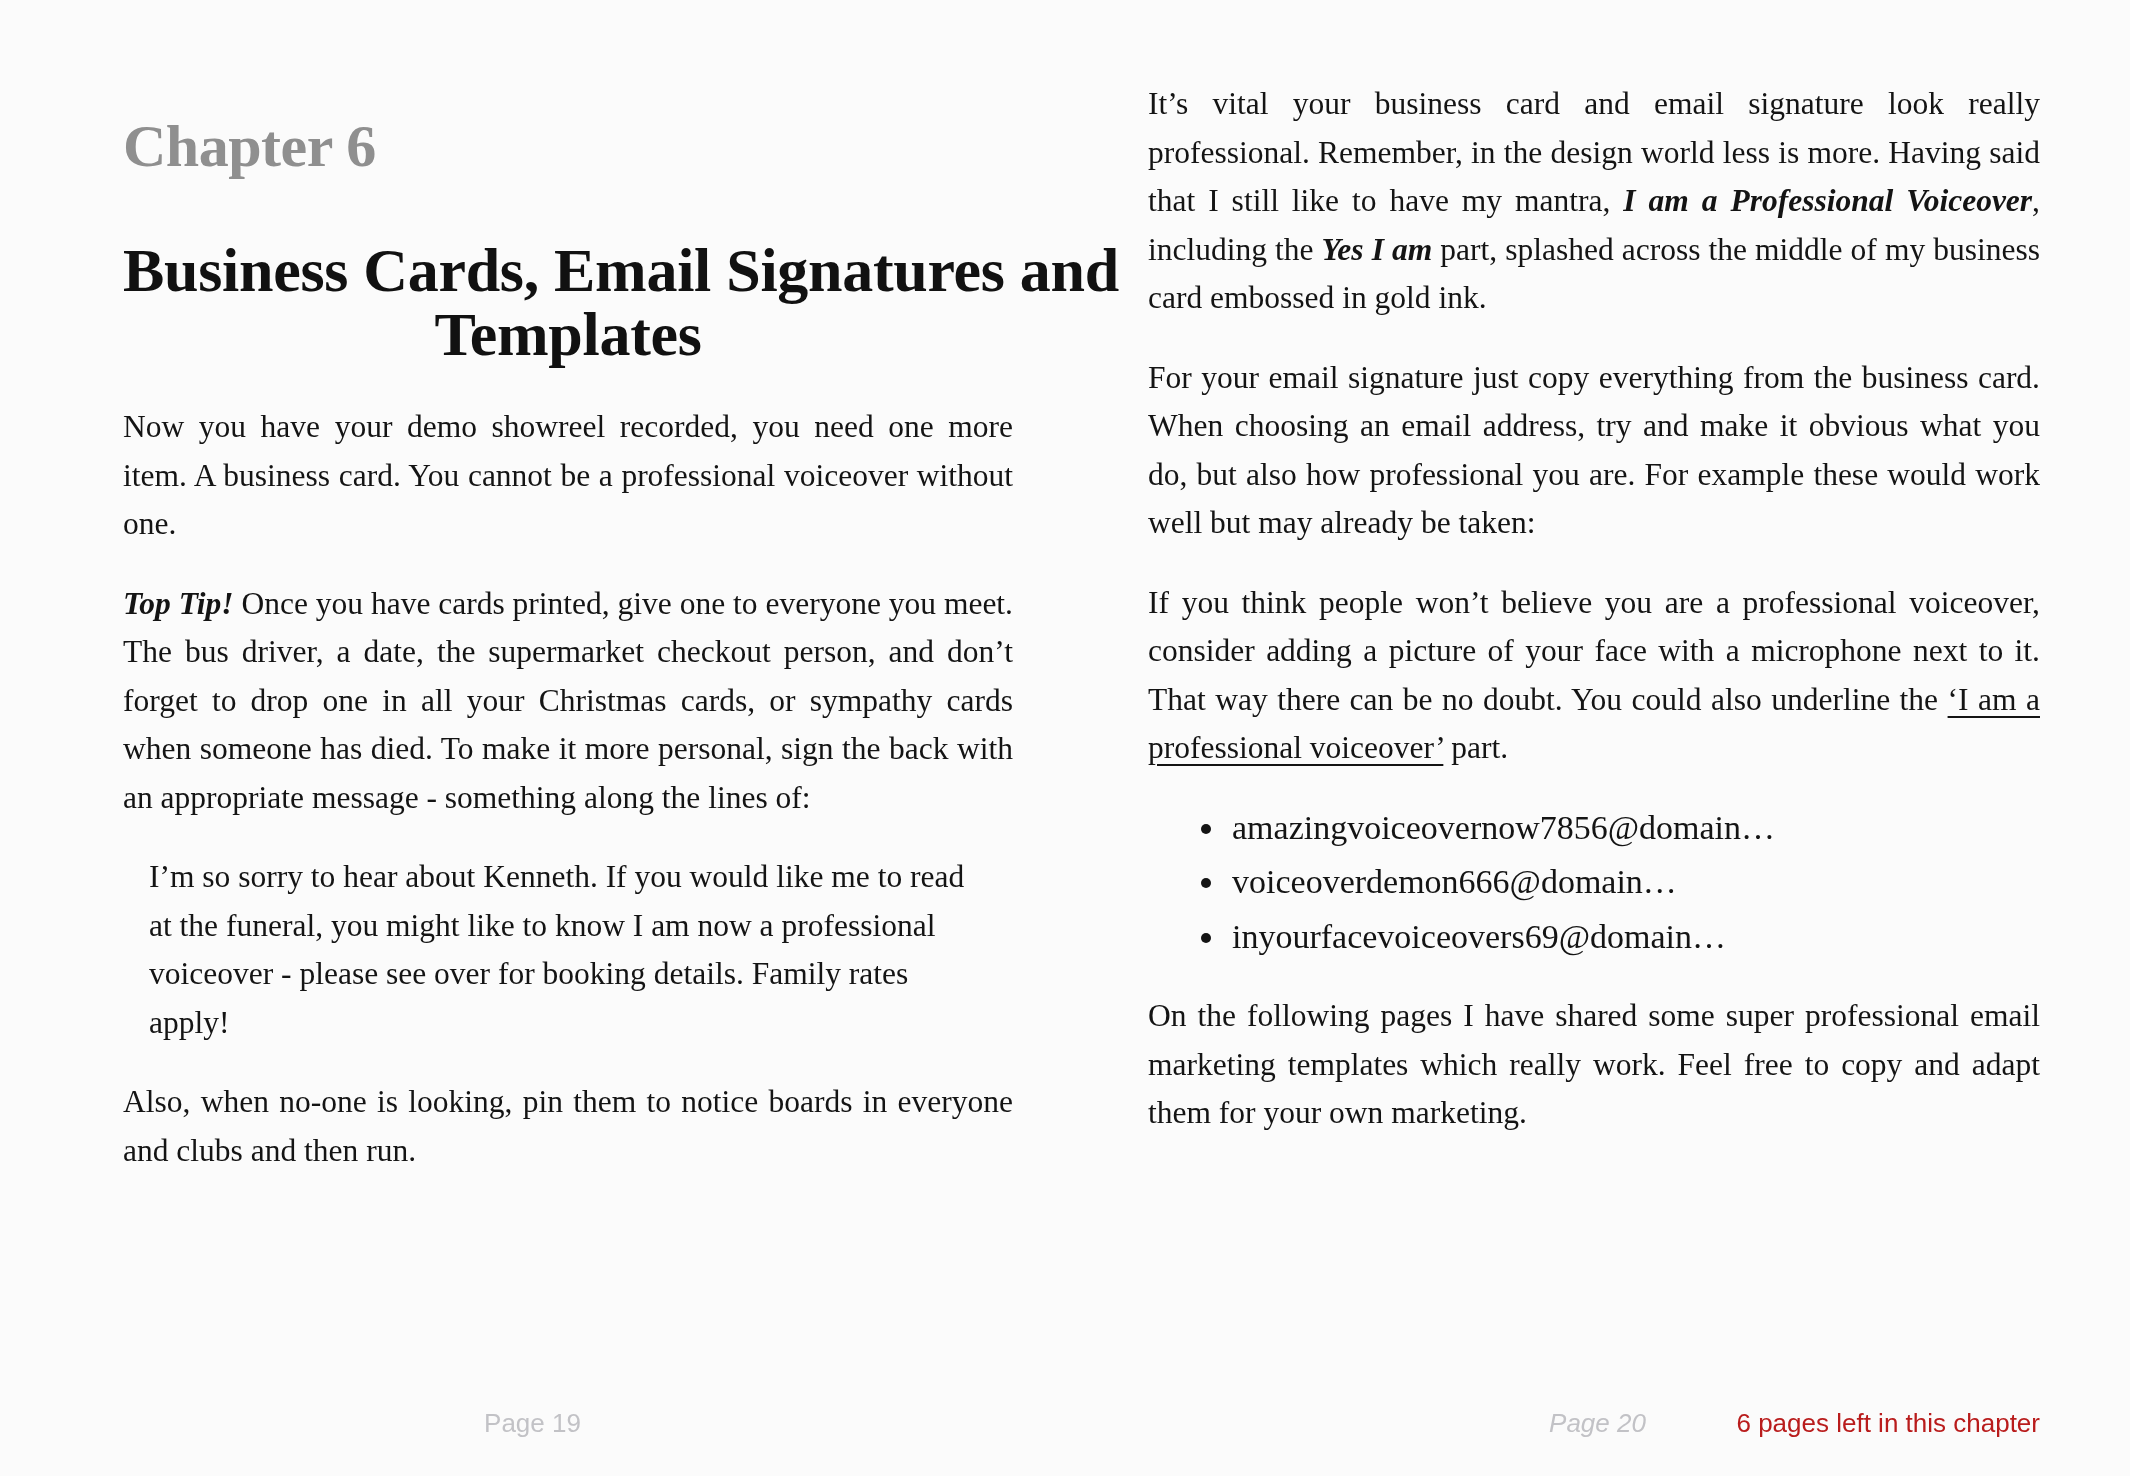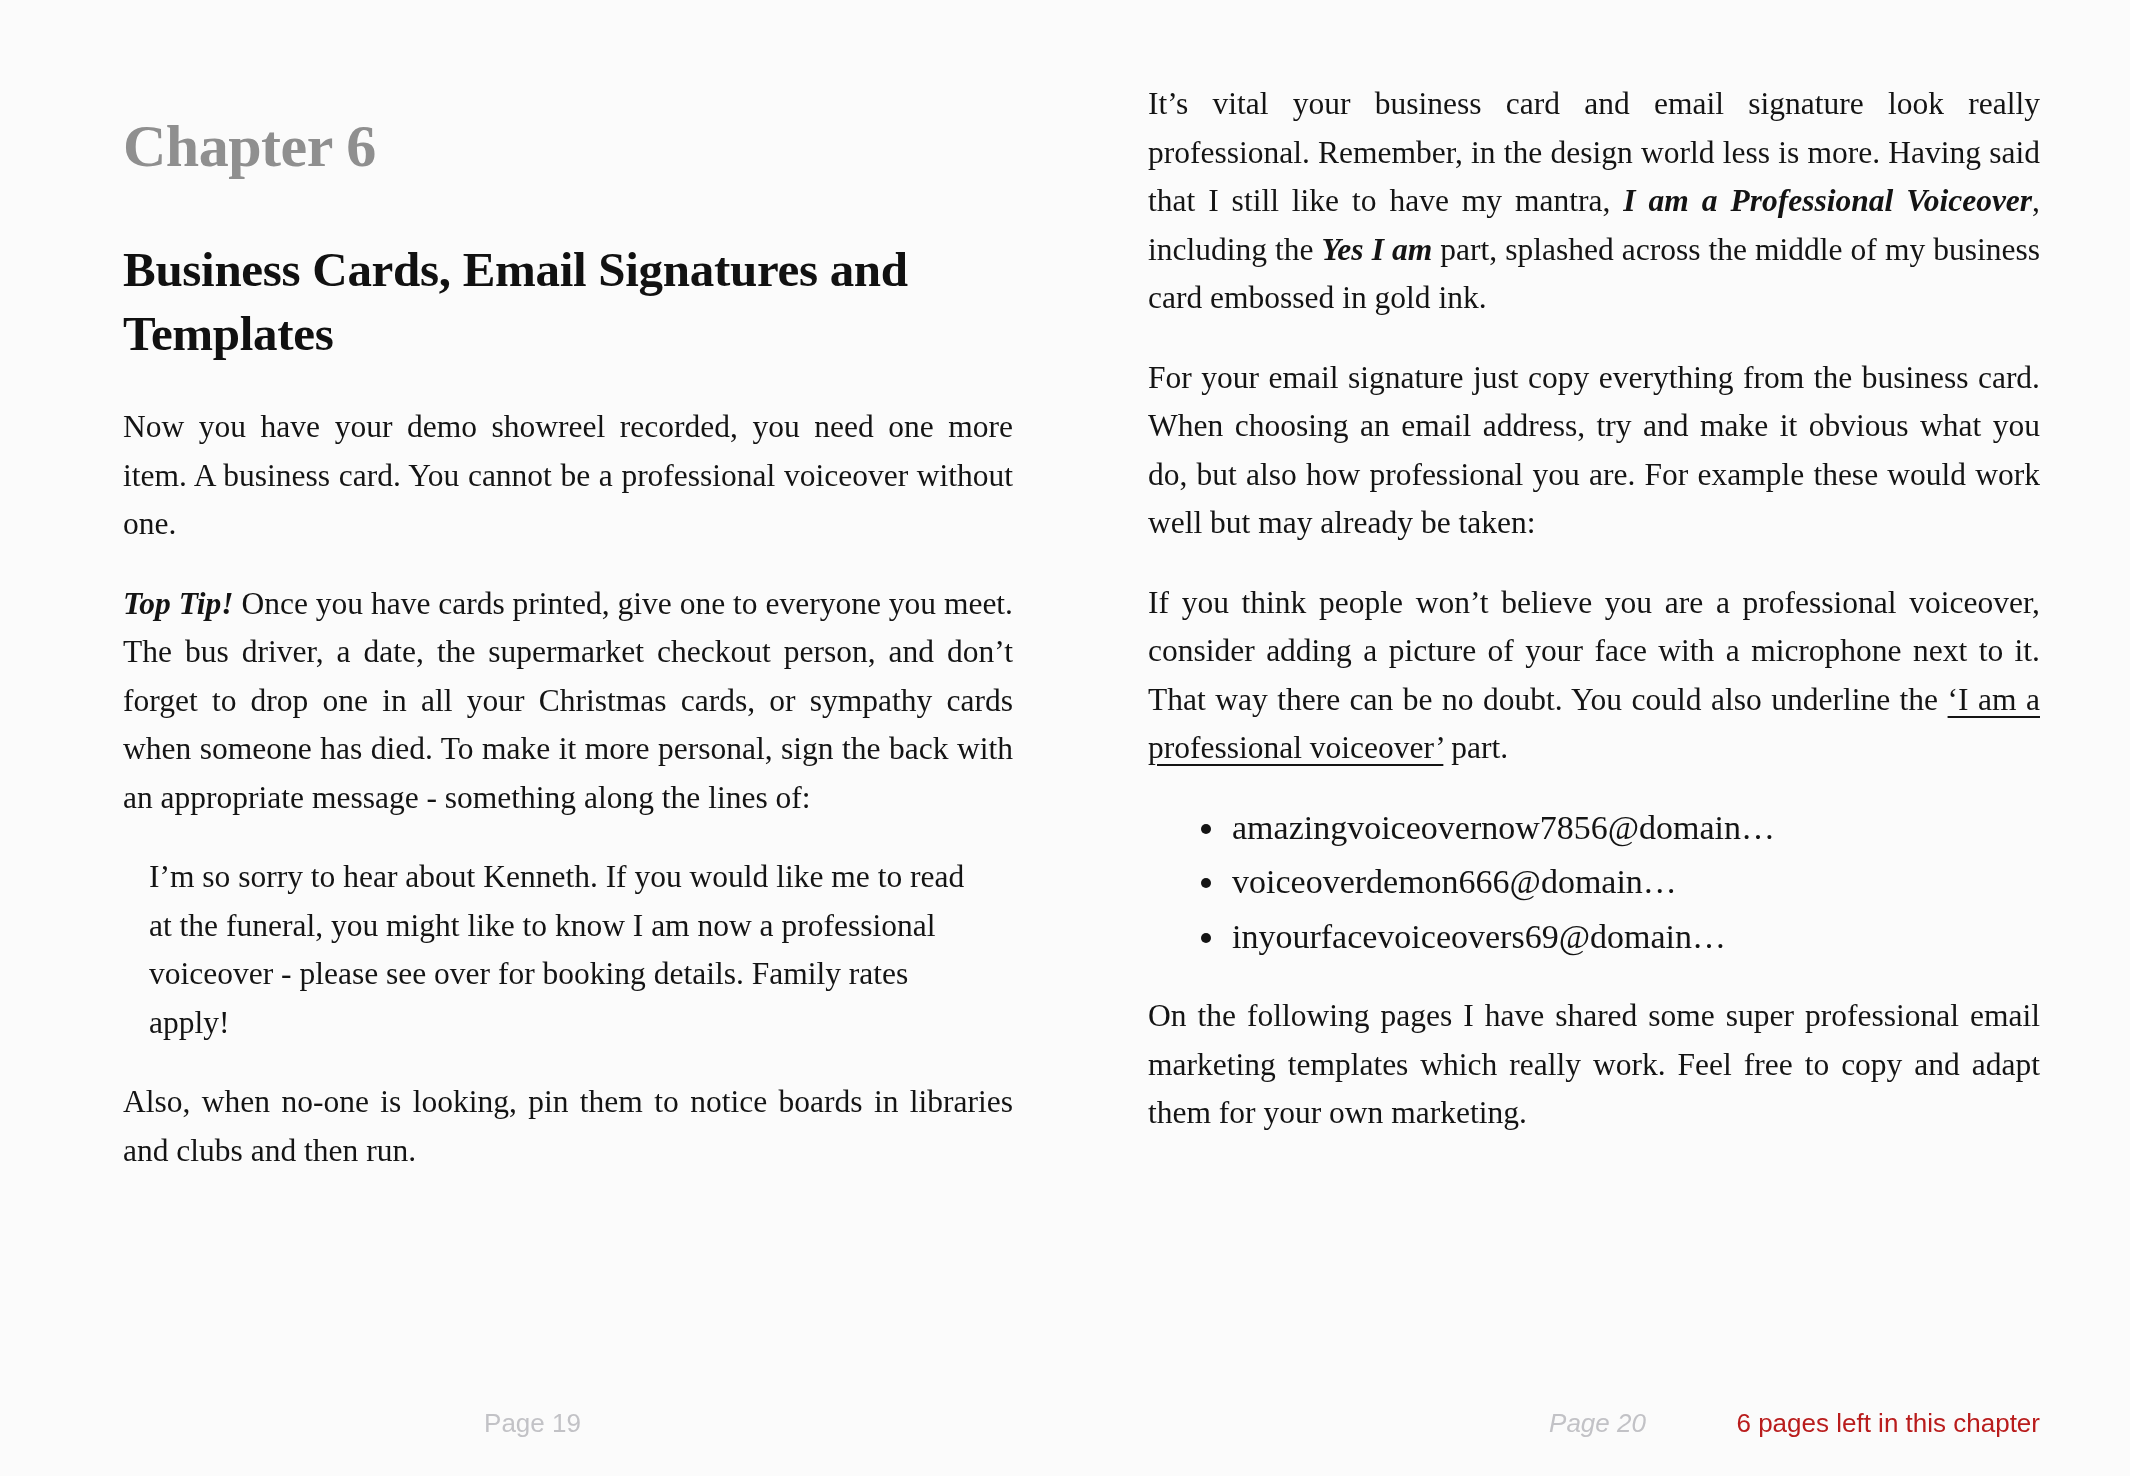--- a/index.html
+++ b/index.html
@@ -16,22 +16,22 @@
 
   .chapter-label {
     font-size:60px; font-weight:bold; line-height:68px;
     color:#8f8f8f; letter-spacing:-0.5px;
   }
   .chapter-title {
     font-size:63px; font-weight:bold; font-style:italic;
     line-height:72px; letter-spacing:-0.5px; color:#111;
   }
   .section-heading {
-    margin-top:58px; font-size:49px; font-weight:bold;
-    line-height:64px; color:#111; letter-spacing:-0.3px;
+    margin-top:58px; font-size:62px; font-weight:bold;
+    line-height:64px; color:#111; letter-spacing:-0.3px;text-align:center;
   }
   .section-heading .hline { display:block; white-space:nowrap; }
 
   .page-body p {
     font-size:31.5px; line-height:48.5px;
     text-align:justify; margin-top:31px;
     hyphens:manual; -webkit-hyphens:manual;
   }
   #left-page .page-body p:first-child { margin-top:37px; }
   #right-page .page-body p:first-child { margin-top:0; }
@@ -73,21 +73,21 @@
   <div id="left-page" class="page-col">
     <div class="chapter-label">Chapter 6</div>
     <div class="section-heading">
       <span class="hline">Business Cards, Email Signatures and</span>
       <span class="hline">Templates</span>
     </div>
     <div class="page-body" id="left-body">
         <p><span>Now you have your demo showreel recorded, you need one more item. A business card. You cannot be a professional voiceover without one.</span></p>
         <p><span class="b i">Top Tip!</span><span> Once you have cards printed, give one to everyone you meet. The bus driver, a date, the supermarket checkout person, and don’t forget to drop one in all your Christmas cards, or sympathy cards when someone has died. To make it more personal, sign the back with an appropriate message - something along the lines of:</span></p>
         <p class="quote"><span>I’m so sorry to hear about Kenneth. If you would like me to read at the funeral, you might like to know I am now a professional voiceover - please see over for booking details. Family rates apply!</span></p>
-        <p><span>Also, when no-one is looking, pin them to notice boards in libraries and clubs and then run.</span></p>
+        <p><span>Also, when no-one is looking, pin them to notice boards in everyone and clubs and then run.</span></p>
       </div>
   </div>
 
   <div id="right-page" class="page-col">
     <div class="page-body" id="right-body">
         <p><span>It’s vital your business card and email signature look really professional. Remember, in the design world less is more. Having said that I still like to have my mantra, </span><span class="b i">I am a Profes­sional Voiceover</span><span>, including the </span><span class="b i">Yes I am</span><span> part, splashed across the middle of my business card embossed in gold ink.</span></p>
         <p><span>For your email signature just copy everything from the busi­ness card. When choosing an email address, try and make it obvious what you do, but also how professional you are. For example these would work well but may already be taken:</span></p>
         <p><span>If you think people won’t believe you are a professional voiceover, consider adding a picture of your face with a microphone next to it. That way there can be no doubt. You could also underline the </span><span class="u">‘I am a professional voiceover’</span><span> part.</span></p>
         <ul>
           <li>amazingvoiceovernow7856@domain…</li>

